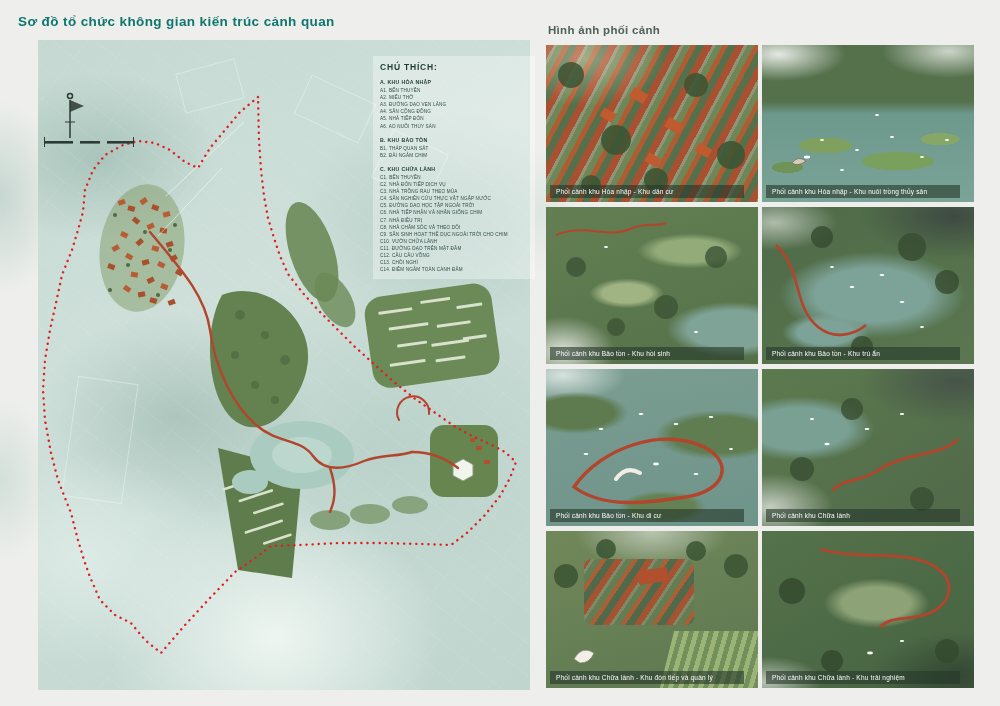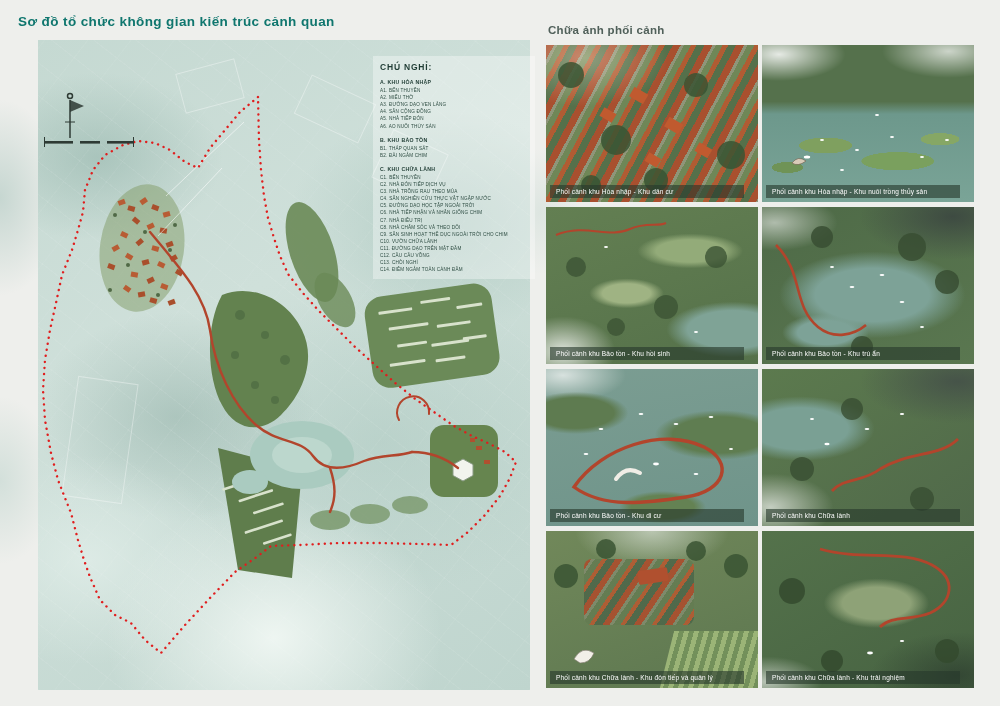--- a/index.html
+++ b/index.html
@@ -124,21 +124,21 @@
   .s8{background:
     radial-gradient(85px 40px at 54% 46%, #8ea277 0 40%, transparent 62%),
     radial-gradient(120px 60px at 92% 92%, rgba(38,52,42,.6), transparent 72%),
     radial-gradient(80px 36px at 2% 96%, rgba(255,255,255,.6), transparent 70%),
     linear-gradient(150deg,#54724b,#476342);}
 </style>
 </head>
 <body>
 
 <div class="title-left">Sơ đồ tổ chức không gian kiến trúc cảnh quan</div>
-<div class="title-right">Chữa ảnh phối cảnh</div>
+<div class="title-right">Hình ảnh phối cảnh</div>
 
 <div class="map-panel">
   <svg class="map-svg" viewBox="38 40 492 650" preserveAspectRatio="none">
 
     <g stroke="rgba(255,255,255,.35)" fill="none" stroke-width="1">
       <rect x="300" y="88" width="70" height="42" transform="rotate(25 335 109)"></rect>
       <rect x="380" y="140" width="60" height="52" transform="rotate(25 410 166)"></rect>
       <rect x="180" y="66" width="60" height="40" transform="rotate(-15 210 86)"></rect>
       <rect x="70" y="380" width="60" height="120" transform="rotate(8 100 440)"></rect>
     </g>
@@ -275,21 +275,21 @@
     <g fill="#2e3a34">
       <rect x="45" y="141" width="28" height="2.6"></rect>
       <rect x="80" y="141" width="20" height="2.6"></rect>
       <rect x="107" y="141" width="26" height="2.6"></rect>
       <rect x="44" y="137" width="1" height="10"></rect>
         <rect x="133" y="137" width="1" height="10"></rect>
     </g>
   </svg>
 
   <div class="legend">
-    <div class="legend-title">CHÚ NGHỈ:</div>
+    <div class="legend-title">CHÚ THÍCH:</div>
 
     <div class="legend-header">A. KHU HÒA NHẬP</div>
     <div class="legend-item">A1. BẾN THUYỀN</div>
     <div class="legend-item">A2. MIẾU THỜ</div>
     <div class="legend-item">A3. ĐƯỜNG DẠO VEN LÀNG</div>
     <div class="legend-item">A4. SÂN CỘNG ĐỒNG</div>
     <div class="legend-item">A5. NHÀ TIẾP ĐÓN</div>
     <div class="legend-item">A6. AO NUÔI THỦY SẢN</div>
 
     <div class="legend-header">B. KHU BẢO TỒN</div>

